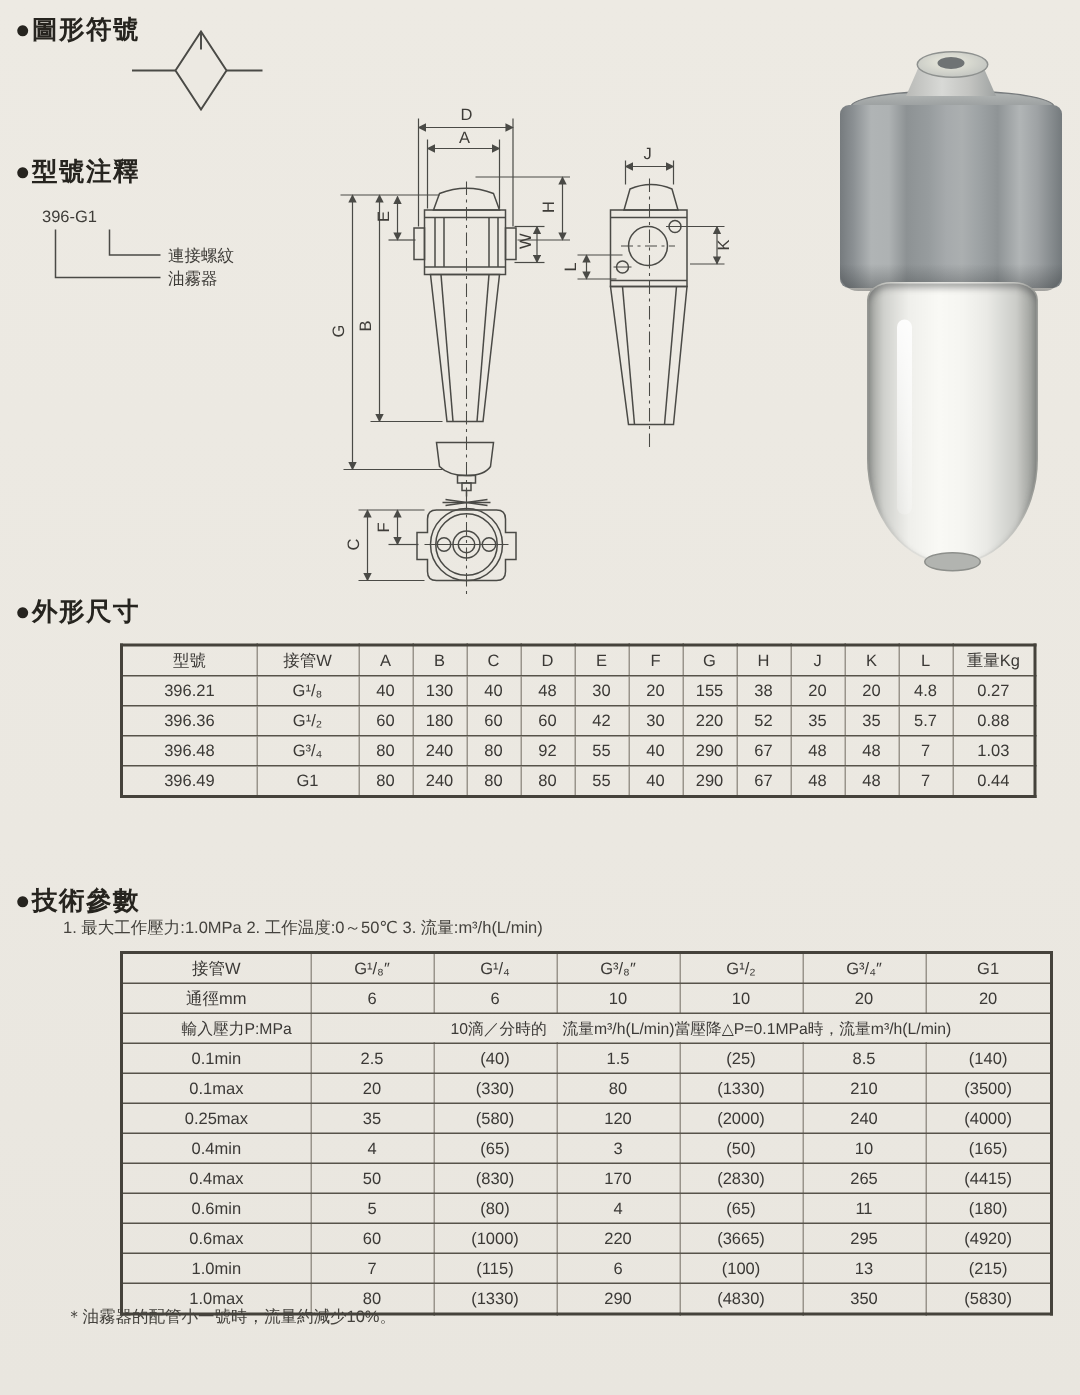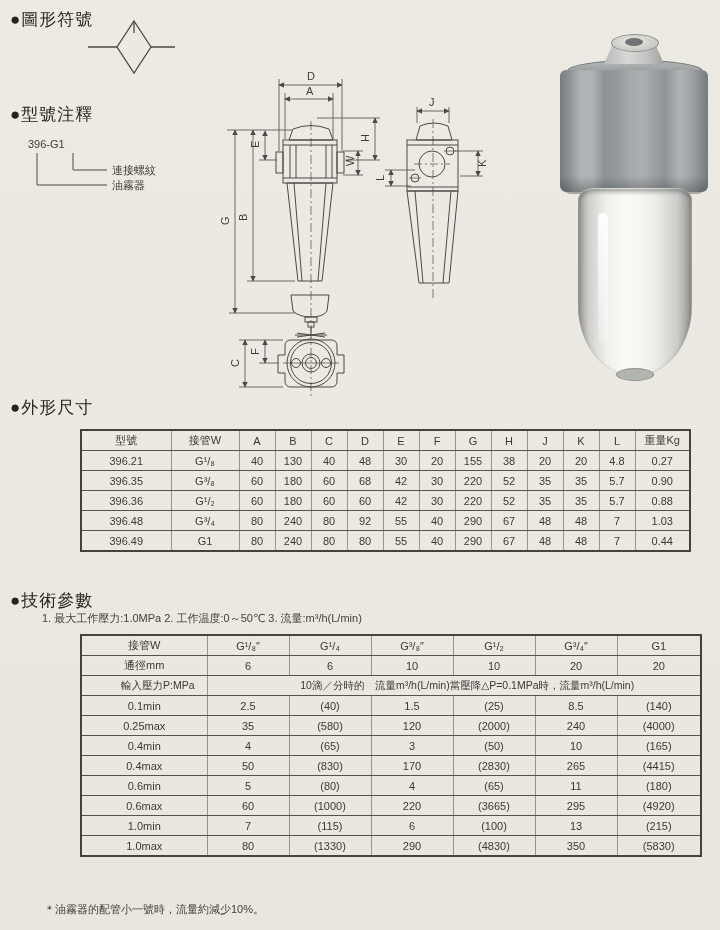--- a/index.html
+++ b/index.html
@@ -6,21 +6,21 @@
   body{
     width:720px;height:930px;
     background:#ece9e2;
     font-family:"Liberation Sans","DejaVu Sans",sans-serif;
     color:#3b3936;
     position:relative;overflow:hidden;
   }
   .page{position:absolute;left:0;top:0;width:720px;height:930px;background:linear-gradient(180deg,#edeae3 0%,#ebe8e1 60%,#e9e6df 100%);}
   .sec-title{
     position:absolute;left:10px;
-    font-size:17px;font-weight:normal;color:#26241f;letter-spacing:1px;white-space:nowrap;
+    font-size:17px;font-weight:bold;color:#26241f;letter-spacing:1px;white-space:nowrap;
   }
   .note-line{position:absolute;font-size:11px;color:#44423d;white-space:nowrap;}
   svg{position:absolute;overflow:visible;}
   svg text{font-family:"Liberation Sans","DejaVu Sans",sans-serif;font-size:11px;fill:#3e3c38;}
   .tbl{position:absolute;border-collapse:collapse;table-layout:fixed;border:2px solid #45423b;}
   .tbl td{
     border-left:1px solid #99948b;border-right:1px solid #99948b;
     border-top:1px solid #57534a;border-bottom:1px solid #57534a;
     text-align:center;vertical-align:middle;
     font-size:11px;color:#3b3936;height:19px;padding:0 1px;
@@ -244,36 +244,20 @@
           <td>30</td>
           <td>20</td>
           <td>155</td>
           <td>38</td>
           <td>20</td>
           <td>20</td>
           <td>4.8</td>
           <td>0.27</td>
         </tr>
         <tr>
-          <td>396.35</td>
-          <td>G³/₈</td>
-          <td>60</td>
-          <td>180</td>
-          <td>60</td>
-          <td>68</td>
-          <td>42</td>
-          <td>30</td>
-          <td>220</td>
-          <td>52</td>
-          <td>35</td>
-          <td>35</td>
-          <td>5.7</td>
-          <td>0.90</td>
-        </tr>
-        <tr>
           <td>396.36</td>
           <td>G¹/₂</td>
           <td>60</td>
           <td>180</td>
           <td>60</td>
           <td>60</td>
           <td>42</td>
           <td>30</td>
           <td>220</td>
           <td>52</td>
@@ -357,20 +341,29 @@
         <tr>
           <td>0.1min</td>
           <td>2.5</td>
           <td>(40)</td>
           <td>1.5</td>
           <td>(25)</td>
           <td>8.5</td>
           <td>(140)</td>
         </tr>
         <tr>
+          <td>0.1max</td>
+          <td>20</td>
+          <td>(330)</td>
+          <td>80</td>
+          <td>(1330)</td>
+          <td>210</td>
+          <td>(3500)</td>
+        </tr>
+        <tr>
           <td>0.25max</td>
           <td>35</td>
           <td>(580)</td>
           <td>120</td>
           <td>(2000)</td>
           <td>240</td>
           <td>(4000)</td>
         </tr>
         <tr>
           <td>0.4min</td>
@@ -422,15 +415,15 @@
           <td>80</td>
           <td>(1330)</td>
           <td>290</td>
           <td>(4830)</td>
           <td>350</td>
           <td>(5830)</td>
         </tr>
       </tbody>
   </table>
 
-  <div class="note-line" style="left:44px;top:902px;">＊油霧器的配管小一號時，流量約減少10%。</div>
+  <div class="note-line" style="left:44px;top:870px;">＊油霧器的配管小一號時，流量約減少10%。</div>
 
 </div>
 
 </body></html>

